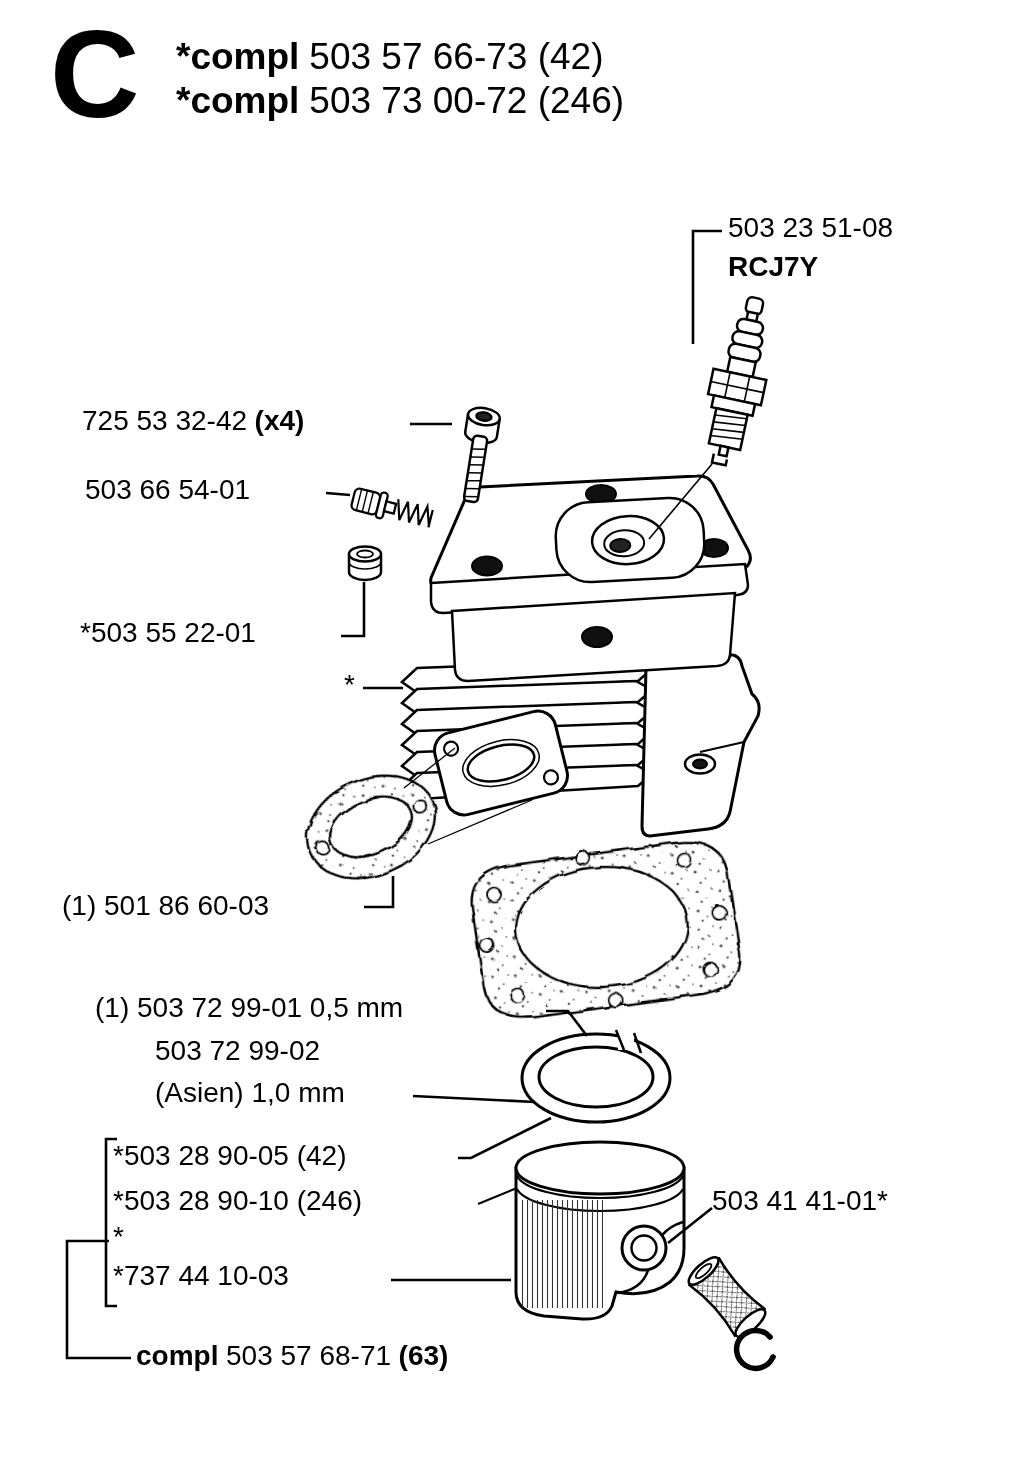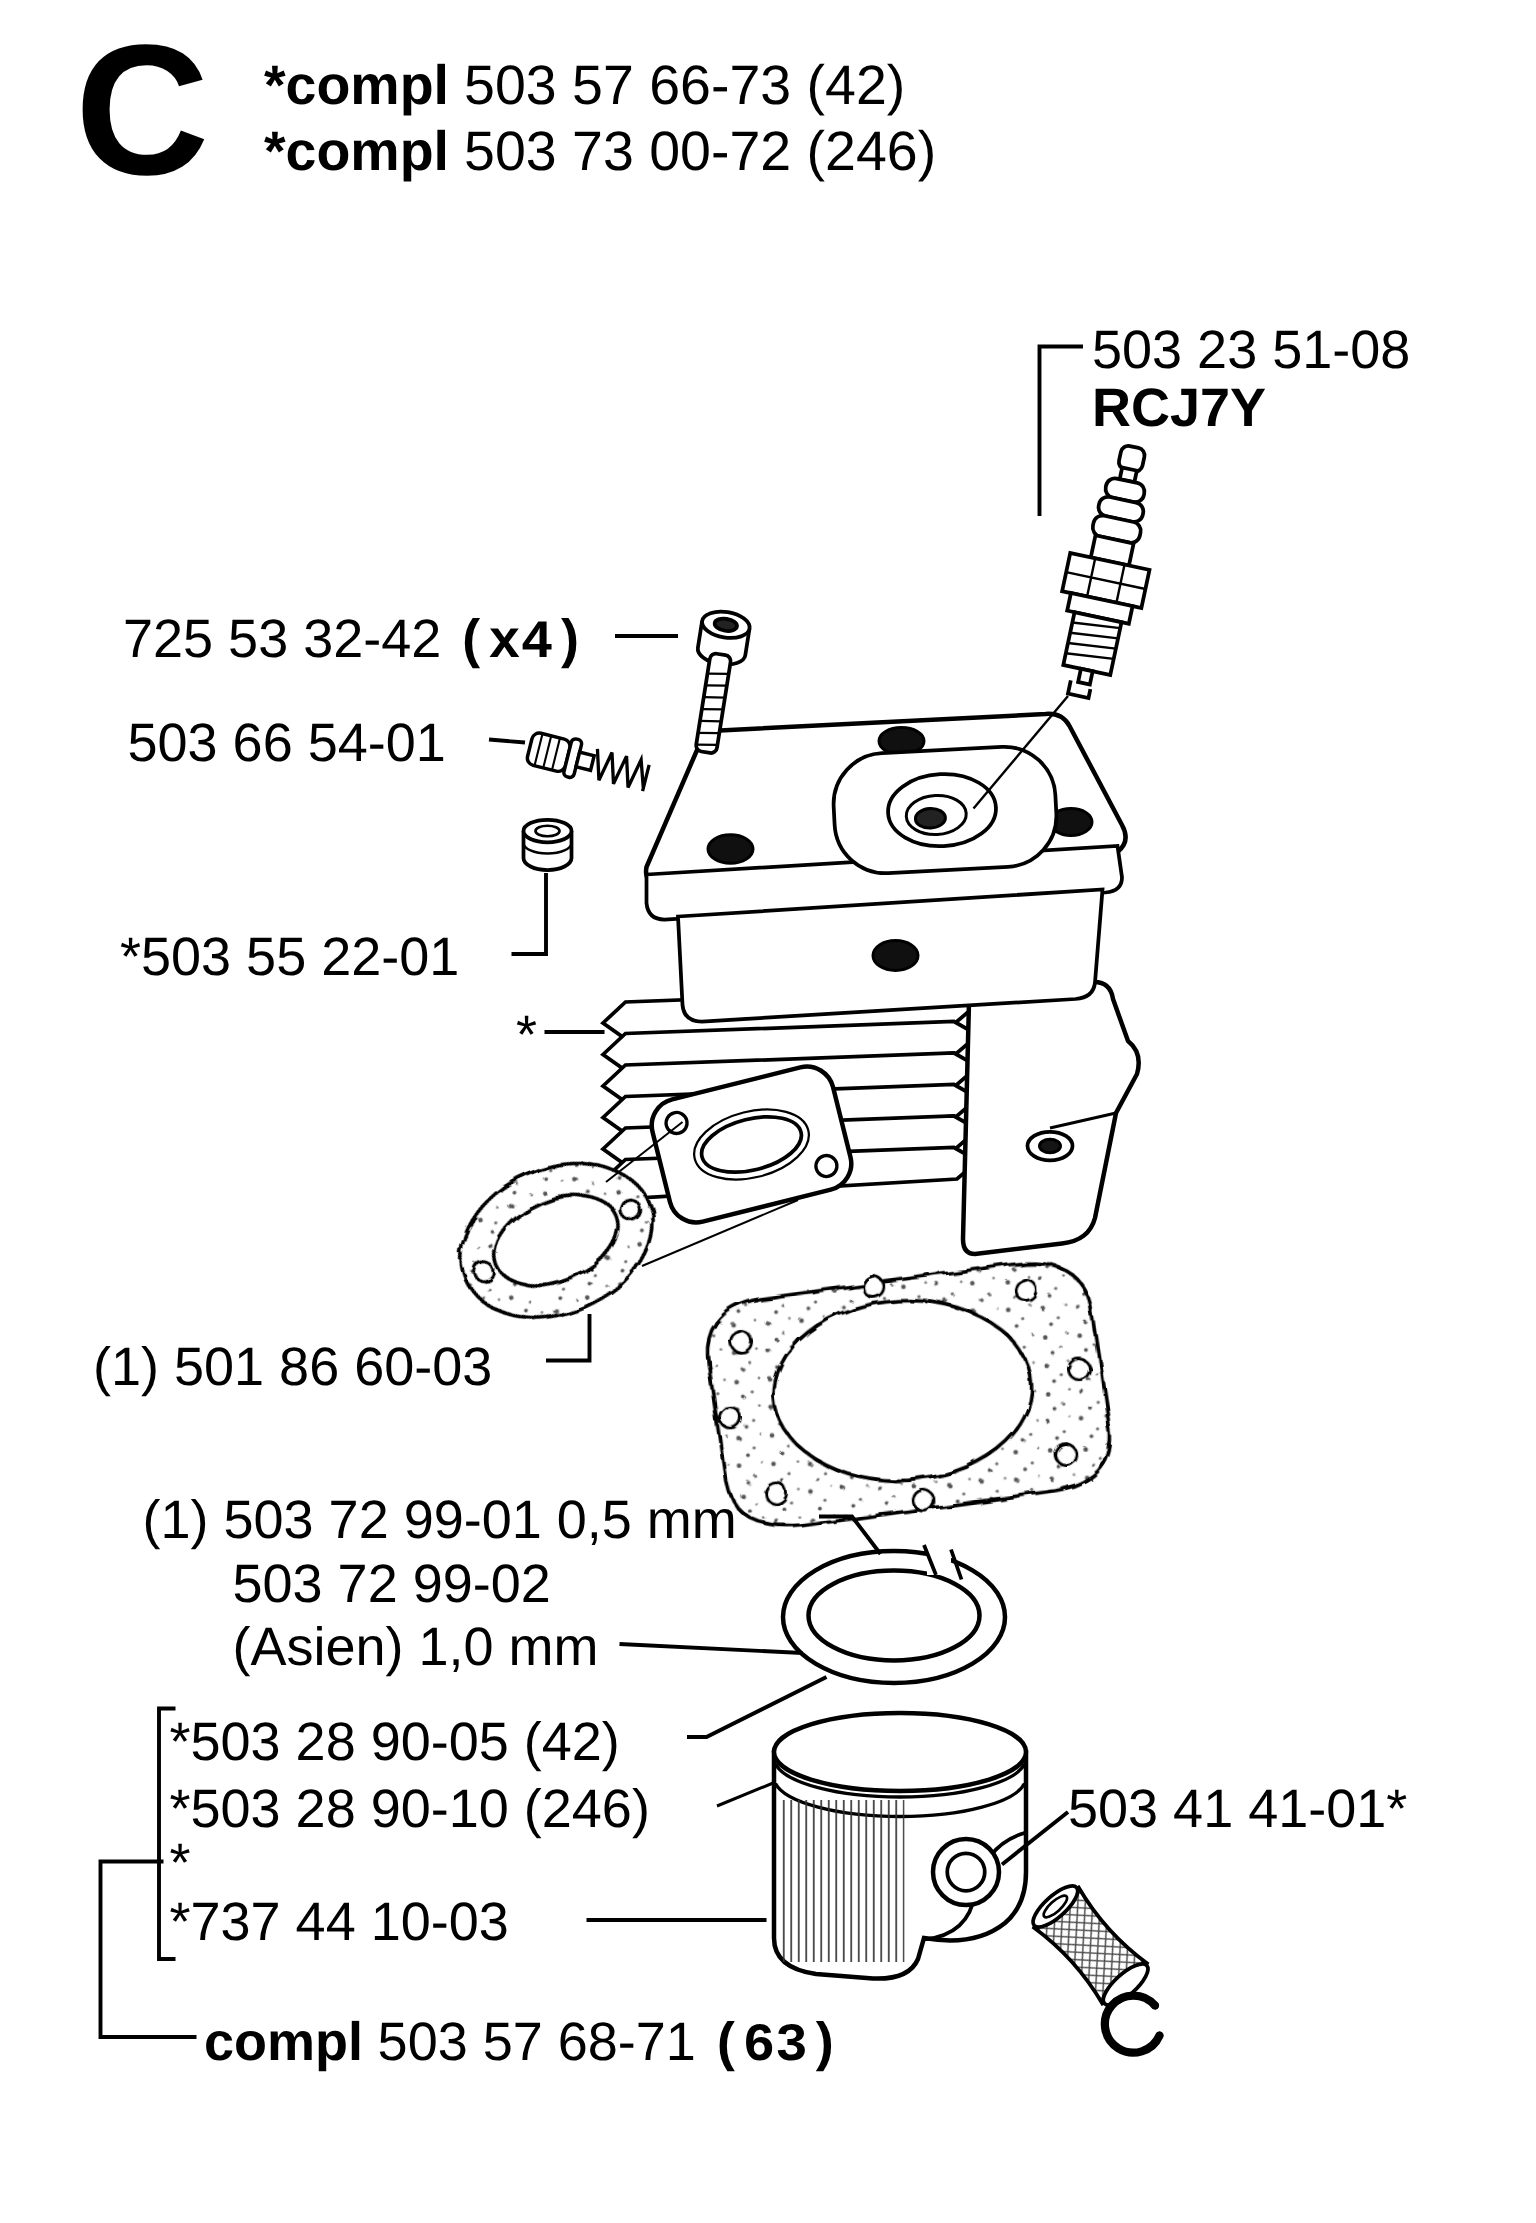--- a/index.html
+++ b/index.html
@@ -1,23 +1,23 @@
 <!DOCTYPE html>
 <html><head>
 <meta charset="utf-8">
 <style>
   * { margin:0; padding:0; box-sizing:border-box; }
   html,body { background:#ffffff; }
   body { font-family:"Liberation Sans", sans-serif; color:#000; }
   .page { position:relative; width:1024px; height:1482px; background:#fff; overflow:hidden; }
   .diagram-svg { position:absolute; left:0; top:0; }
-  .lbl { position:absolute; font-size:36px; line-height:1.1; white-space:nowrap; color:#000; }
+  .lbl { position:absolute; font-size:28px; line-height:1.1; white-space:nowrap; color:#000; }
   .b { font-weight:bold; }
   .sp-r { margin-right:.27em; }
-  .sp-l { margin-left:.27em;font-family:Liberation Mono, monospace; }
+  .sp-l { margin-left:.27em; }
   .c-letter { position:absolute; left:50px; top:12px; font-size:124px; font-weight:bold; line-height:1; }
   .hdr { position:absolute; left:176px; font-size:37px; white-space:nowrap; }
 </style>
 </head>
 <body>
 
 <div class="page">
 
   <svg class="diagram-svg" width="1024" height="1482" viewBox="0 0 1024 1482">
     <defs>

